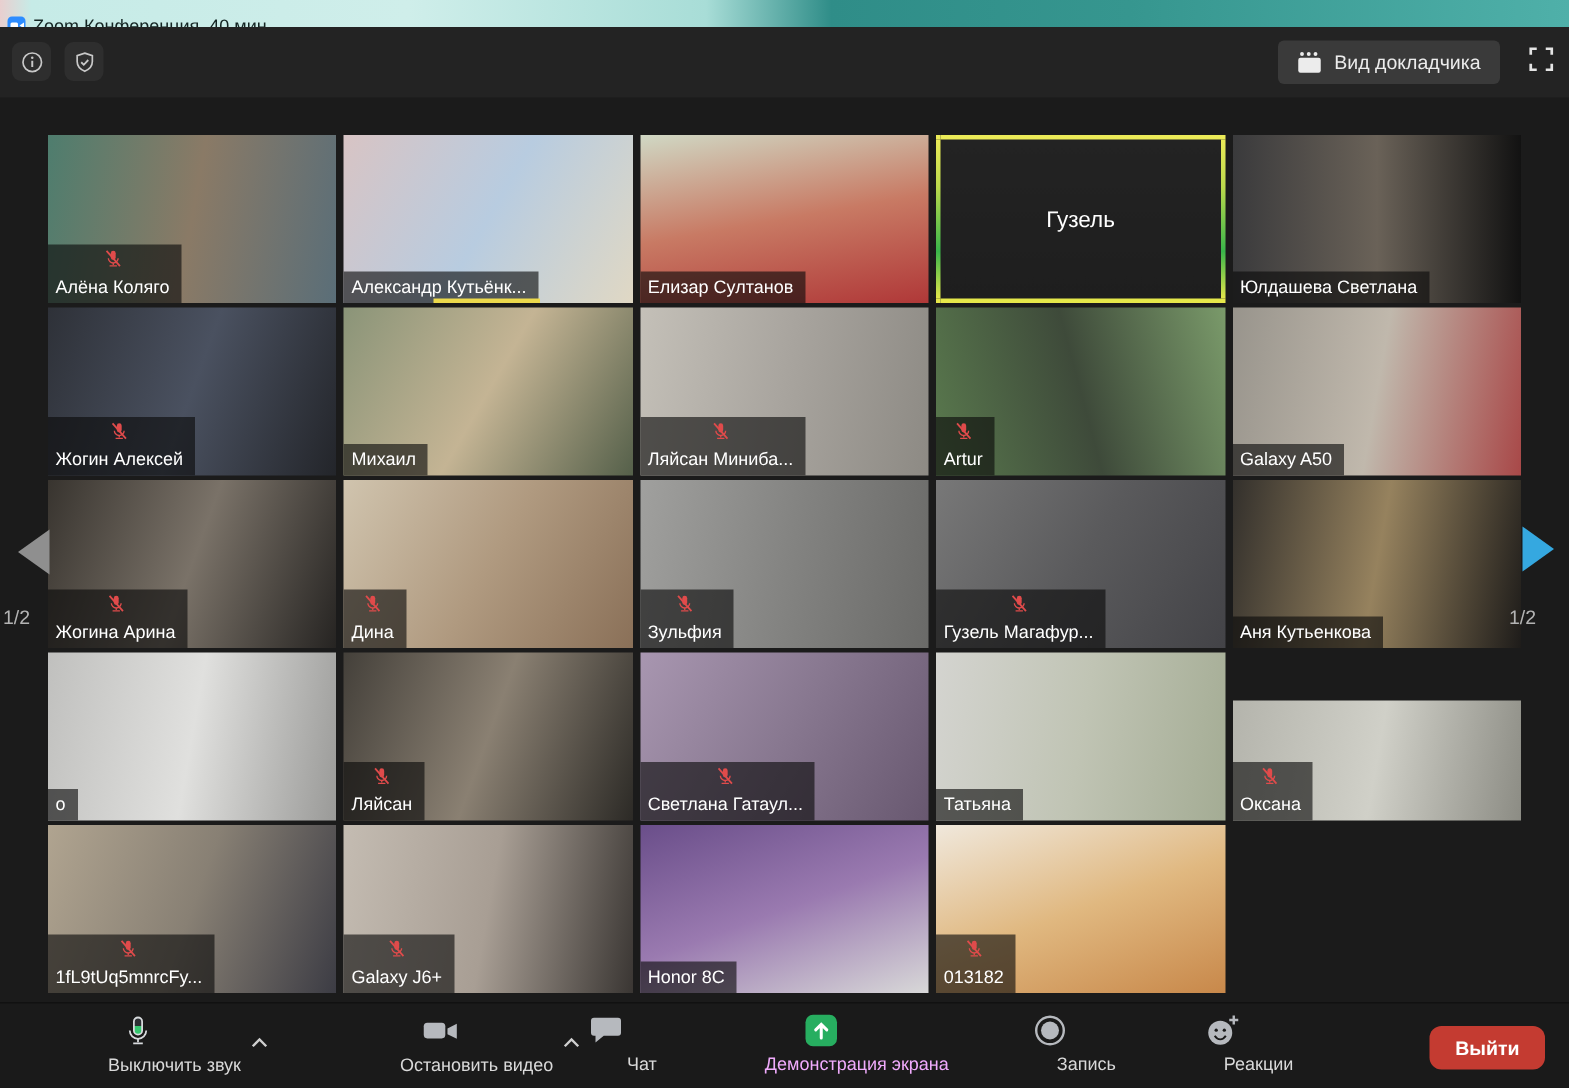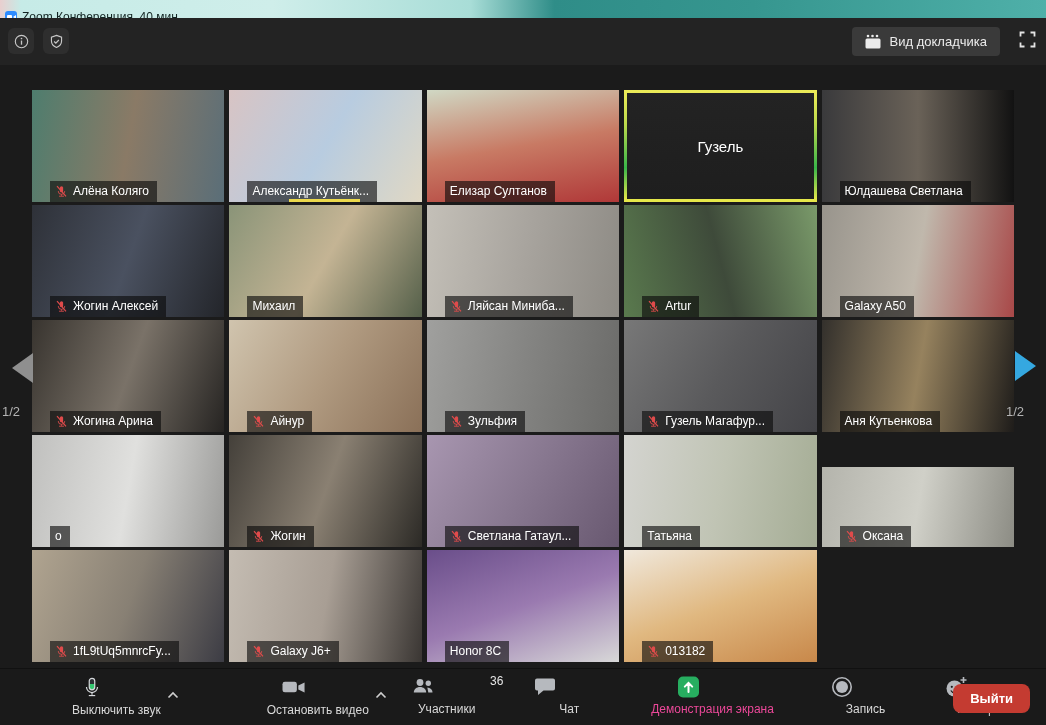--- a/index.html
+++ b/index.html
@@ -24,43 +24,43 @@
   .speaker-view-btn { position:absolute; right:46px; top:9px; height:29px; background:#3a3a3a; border:none; border-radius:4px;
     color:#ececec; display:flex; align-items:center; gap:9px; padding:0 13px; font-size:13px; cursor:pointer;text-align:right; }
   .fullscreen-btn { position:absolute; right:10px; top:13px; background:none; border:none; cursor:pointer; }
 
   
   .grid { position:absolute; top:90px; left:32px; right:32px; height:572px;
     display:grid; grid-template-columns:repeat(5,1fr); grid-template-rows:repeat(5,1fr); gap:3px 5px; }
   .tile { position:relative; overflow:hidden; background:#2a2a2a; }
   .tile.active { border:3px solid transparent;
     border-image:linear-gradient(180deg,#eceb58 0%,#bcd94c 30%,#39b54a 70%,#e8e84a 100%) 1; }
-  .tile-label { position:absolute; left:18px; bottom:0; display:flex; align-items:center; gap:5px;
+  .tile-label { position:absolute; left:0; bottom:0; display:flex; align-items:center; gap:5px;
     background:rgba(10,10,10,0.62); color:#fff; font-size:12px; line-height:14px;
-    padding:3px 8px 4px 5px; max-width:94%; white-space:nowrap; overflow:hidden; }
+    padding:3px 8px 4px 5px; max-width:94%; white-space:nowrap; overflow:hidden;flex-direction:column; }
   .center-name { position:absolute; inset:0; display:flex; align-items:center; justify-content:center;
     color:#fff; font-size:15px; }
   .speaking-bar { position:absolute; bottom:0; left:31%; width:37%; height:3px; background:#ecd94c; }
 
   
   .nav { position:absolute; width:32px; text-align:center; background:none; border:none; cursor:pointer; }
   .nav-left { left:6px; top:352px; }
   .nav-right { right:4px; top:350px; }
   .page-num { position:absolute; font-size:13px; color:#b3b3b3; width:40px; text-align:left; }
   .page-num-left { left:2px; top:404px; }
   .page-num-right { right:0px; top:404px; }
 
   
   .bottombar { position:absolute; left:0; right:0; bottom:0; height:57px; background:#1a1a1a; border-top:1px solid #111; }
   .left-controls { position:absolute; left:12px; top:0; display:flex; }
   .center-controls { position:absolute; left:358px; top:0; display:flex; }
   .control { position:relative; display:flex; flex-direction:column; align-items:center; justify-content:flex-end;
     gap:4px; padding:7px 12px 6px; background:none; border:none; cursor:pointer; }
   .control .lbl { font-size:12px; color:#d9d9d9; white-space:nowrap;margin-left:48px; }
-  .control.share .lbl { color:#ec4899; }
+  .control.share .lbl { color:#f0abfc; }
   .ctrl-with-chev { display:flex; align-items:flex-start; margin-right:26px; }
   .chev-btn { background:none; border:none; cursor:pointer; margin-top:16px; margin-left:-8px; padding:2px; }
   .count { position:absolute; top:5px; right:-4px; font-size:12px; color:#e6e6e6; }
   .leave-btn { position:absolute; right:16px; top:15px; background:#c43b31; color:#fff; border:none;
     border-radius:8px; padding:7px 17px; font-size:13px; font-weight:bold; cursor:pointer; }
 </style>
 </head>
 <body>
 
 <div class="titlebar">
@@ -192,21 +192,21 @@
     </div>
     <div class="tile" style="background: linear-gradient(120deg, rgb(208, 196, 174), rgb(176, 154, 128), rgb(138, 112, 88));">
       <div class="tile-label">
         <svg width="13" height="13" viewBox="0 0 16 16" style="flex:0 0 auto">
           <rect x="6" y="1.5" width="4" height="7.5" rx="2" fill="#e04b4b"></rect>
           <path d="M4 7.5a4 4 0 0 0 8 0" stroke="#e04b4b" stroke-width="1.1" fill="none"></path>
           <line x1="8" y1="11.5" x2="8" y2="13.2" stroke="#e04b4b" stroke-width="1.1"></line>
           <line x1="5" y1="13.8" x2="11" y2="13.8" stroke="#e04b4b" stroke-width="1.1"></line>
           <line x1="2.5" y1="1.5" x2="13.5" y2="14" stroke="#e04b4b" stroke-width="1.5"></line>
         </svg>
-        <span>Айнур</span>
+        <span>Дина</span>
       </div>
     </div>
     <div class="tile" style="background: linear-gradient(100deg, rgb(160, 160, 158), rgb(132, 132, 130), rgb(106, 106, 104));">
       <div class="tile-label">
         <svg width="13" height="13" viewBox="0 0 16 16" style="flex:0 0 auto">
           <rect x="6" y="1.5" width="4" height="7.5" rx="2" fill="#e04b4b"></rect>
           <path d="M4 7.5a4 4 0 0 0 8 0" stroke="#e04b4b" stroke-width="1.1" fill="none"></path>
           <line x1="8" y1="11.5" x2="8" y2="13.2" stroke="#e04b4b" stroke-width="1.1"></line>
           <line x1="5" y1="13.8" x2="11" y2="13.8" stroke="#e04b4b" stroke-width="1.1"></line>
           <line x1="2.5" y1="1.5" x2="13.5" y2="14" stroke="#e04b4b" stroke-width="1.5"></line>
@@ -238,21 +238,21 @@
     </div>
     <div class="tile" style="background: linear-gradient(110deg, rgb(68, 64, 58), rgb(138, 128, 114), rgb(44, 42, 38));">
       <div class="tile-label">
         <svg width="13" height="13" viewBox="0 0 16 16" style="flex:0 0 auto">
           <rect x="6" y="1.5" width="4" height="7.5" rx="2" fill="#e04b4b"></rect>
           <path d="M4 7.5a4 4 0 0 0 8 0" stroke="#e04b4b" stroke-width="1.1" fill="none"></path>
           <line x1="8" y1="11.5" x2="8" y2="13.2" stroke="#e04b4b" stroke-width="1.1"></line>
           <line x1="5" y1="13.8" x2="11" y2="13.8" stroke="#e04b4b" stroke-width="1.1"></line>
           <line x1="2.5" y1="1.5" x2="13.5" y2="14" stroke="#e04b4b" stroke-width="1.5"></line>
         </svg>
-        <span>Жогин</span>
+        <span>Ляйсан</span>
       </div>
     </div>
     <div class="tile" style="background: linear-gradient(120deg, rgb(168, 150, 176), rgb(136, 120, 144), rgb(104, 88, 112));">
       <div class="tile-label">
         <svg width="13" height="13" viewBox="0 0 16 16" style="flex:0 0 auto">
           <rect x="6" y="1.5" width="4" height="7.5" rx="2" fill="#e04b4b"></rect>
           <path d="M4 7.5a4 4 0 0 0 8 0" stroke="#e04b4b" stroke-width="1.1" fill="none"></path>
           <line x1="8" y1="11.5" x2="8" y2="13.2" stroke="#e04b4b" stroke-width="1.1"></line>
           <line x1="5" y1="13.8" x2="11" y2="13.8" stroke="#e04b4b" stroke-width="1.1"></line>
           <line x1="2.5" y1="1.5" x2="13.5" y2="14" stroke="#e04b4b" stroke-width="1.5"></line>
@@ -369,30 +369,20 @@
       </button>
       <button class="chev-btn">
         <svg width="12" height="8" viewBox="0 0 12 8">
             <path d="M1.5 6.5L6 2l4.5 4.5" fill="none" stroke="#cfcfcf" stroke-width="1.6"></path>
           </svg>
       </button>
     </div>
   </div>
 
   <div class="center-controls">
-    <button class="control" style="padding-right:24px;">
-      <span class="count">36</span>
-      <svg width="24" height="22" viewBox="0 0 24 22">
-        <circle cx="9" cy="6.5" r="3.4" fill="#b6b9be"></circle>
-        <path d="M2.8 16.5c0-3.3 2.8-5.4 6.2-5.4s6.2 2.1 6.2 5.4z" fill="#b6b9be"></path>
-        <circle cx="17.3" cy="7.2" r="2.7" fill="#b6b9be"></circle>
-        <path d="M16.3 11.6c2.9.3 5.2 2.2 5.2 4.9h-4.2z" fill="#b6b9be"></path>
-      </svg>
-      <span class="lbl">Участники</span>
-    </button>
     <button class="control">
       <svg width="22" height="22" viewBox="0 0 22 22">
         <path d="M3 2.5h16a2 2 0 0 1 2 2v8a2 2 0 0 1-2 2h-9.5L4 19v-4.5H3a2 2 0 0 1-2-2v-8a2 2 0 0 1 2-2z" fill="#b6b9be"></path>
       </svg>
       <span class="lbl">Чат</span>
     </button>
     <button class="control share">
       <svg width="27" height="22" viewBox="0 0 27 22">
         <rect x="3" y="0.5" width="21" height="21" rx="5" fill="#27ae60"></rect>
         <path d="M13.5 16V7.5 M9.8 10.6l3.7-3.7 3.7 3.7" fill="none" stroke="#fff" stroke-width="2" stroke-linecap="round"></path>

